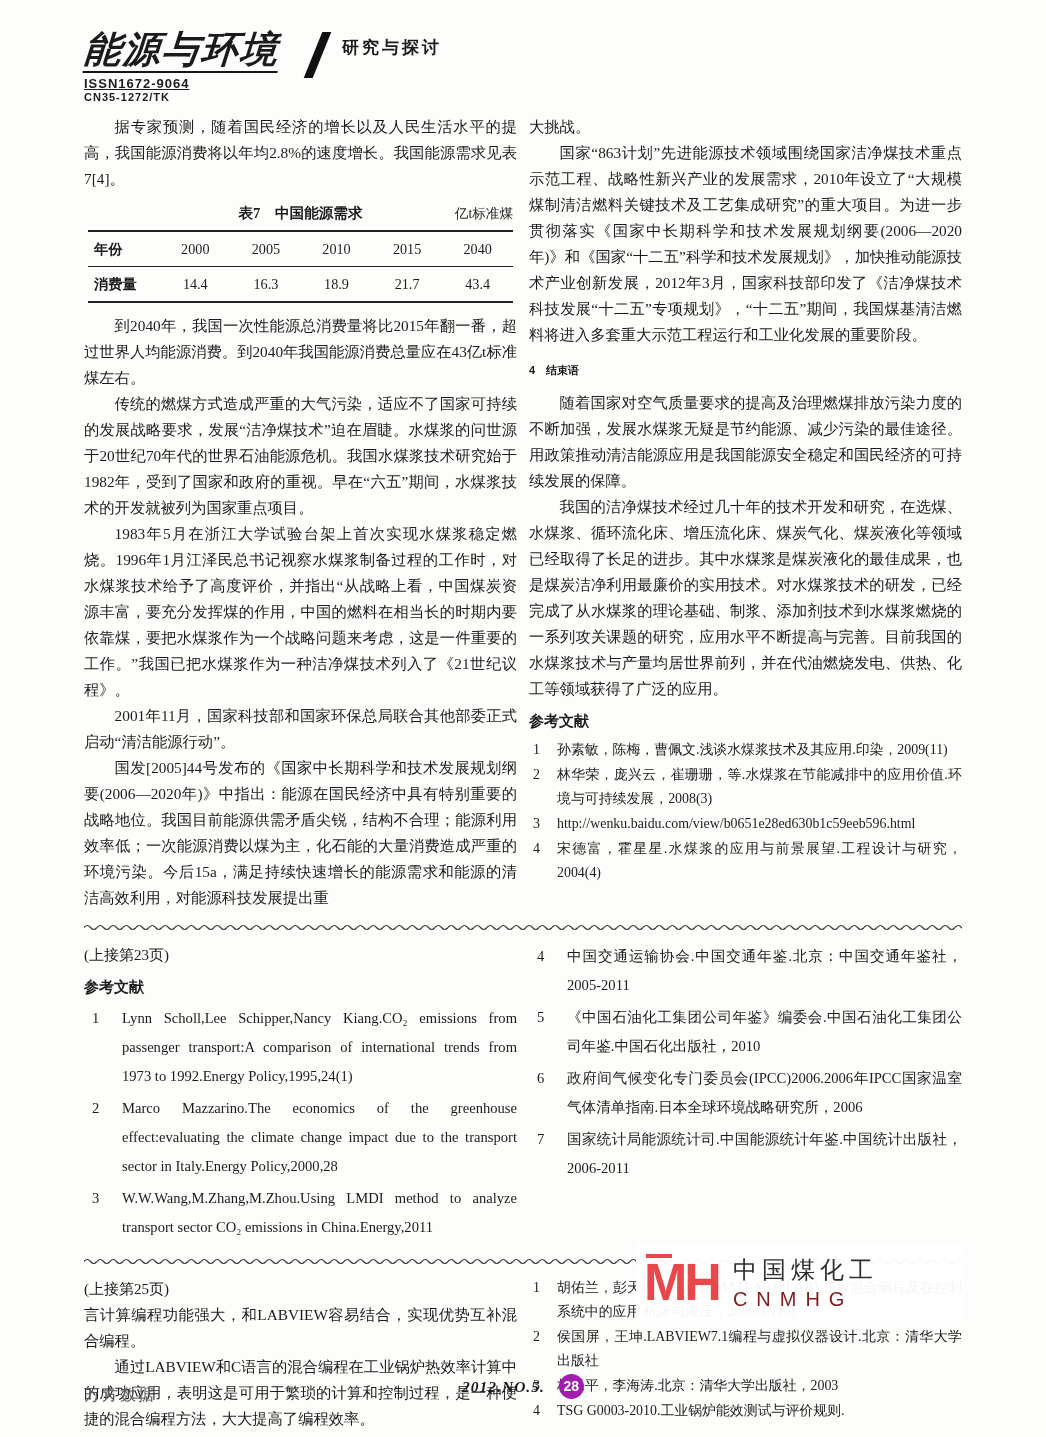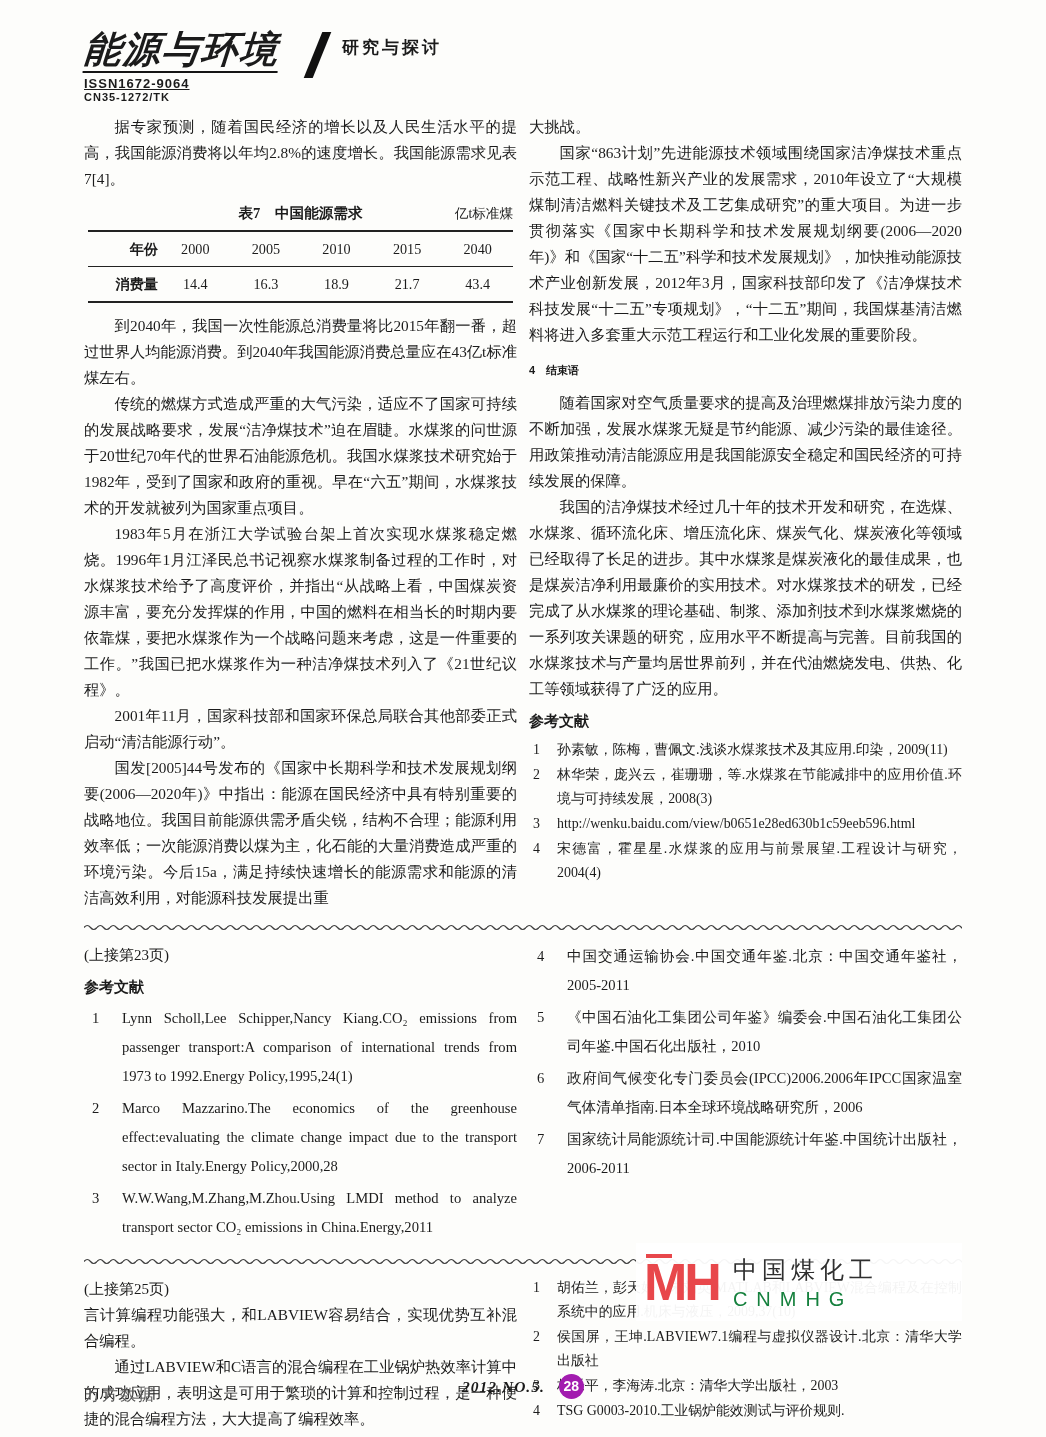--- a/index.html
+++ b/index.html
@@ -30,21 +30,21 @@
   .col p{margin:0;text-indent:2em;}
   .col p.noindent{text-indent:0;}
 
   
   .tbl-block{margin:8px 4px 10px 4px;}
   .tbl-cap{position:relative;text-align:center;font-weight:bold;font-size:14.6px;margin-bottom:4px;}
   .tbl-unit{position:absolute;right:0;top:1px;font-weight:normal;font-size:13.6px;}
   table.energy{width:100%;border-collapse:collapse;border-top:2px solid #222;border-bottom:2px solid #222;font-size:14.2px;}
   table.energy tr:first-child td{border-bottom:1px solid #222;}
   table.energy td{text-align:center;padding:4px 2px;}
-  table.energy td.rowhead{font-weight:bold;text-align:right;padding-left:6px;width:64px;}
+  table.energy td.rowhead{font-weight:bold;text-align:left;padding-left:6px;width:64px;}
 
   
   .sec-heading{font-weight:bold;font-size:11px;margin:9px 0 7px 0;font-family:"Liberation Sans",sans-serif;}
   .refs-heading{font-weight:bold;font-size:15px;margin:6px 0 4px 0;font-family:"Liberation Sans",sans-serif;}
   .ref{display:flex;font-size:13.9px;line-height:24px;margin-bottom:1px;}
   .ref .rn{flex:none;width:24px;padding-left:4px;}
   .ref .rt{flex:1;text-align:justify;}
   .ref-en{line-height:29px;font-size:14.6px;margin-bottom:3px;}
   .ref-en .rn{width:30px;padding-left:8px;}
   .cont-label{font-size:15px;margin:0 0 6px 0;text-indent:0 !important;}
@@ -58,21 +58,21 @@
     position:absolute;left:636px;top:1243px;width:326px;height:78px;
     background:rgba(255,255,255,0.95);display:flex;align-items:center;
     padding:2px 8px;box-sizing:border-box;
   }
   .wm-mark{
     position:relative;font-family:"Liberation Sans",sans-serif;font-weight:bold;
     font-size:52px;line-height:0.9;color:#e8474b;letter-spacing:-3px;margin-right:14px;
   }
   .wm-bar{position:absolute;top:-5px;left:2px;width:26px;height:4px;background:#e8474b;}
   .wm-cn{font-size:24px;letter-spacing:5px;color:#2f2f2f;font-family:"Liberation Sans",sans-serif;}
-  .wm-en{font-size:20px;letter-spacing:9px;color:#15803d;font-family:"Liberation Sans",sans-serif;margin-top:2px;}
+  .wm-en{font-size:20px;letter-spacing:9px;color:#7f1d1d;font-family:"Liberation Sans",sans-serif;margin-top:2px;}
 
   
   .page-footer{position:absolute;left:0;right:0;top:1374px;text-align:center;}
   .issue{font-style:italic;font-weight:bold;font-size:15.5px;letter-spacing:1px;vertical-align:middle;}
   .page-circle{
     display:inline-block;width:25px;height:25px;border-radius:50%;
     background:#a21caf;color:#fff;font-family:"Liberation Sans",sans-serif;
     font-weight:bold;font-size:14px;line-height:25px;text-align:center;
     vertical-align:middle;margin-left:10px;
   }

